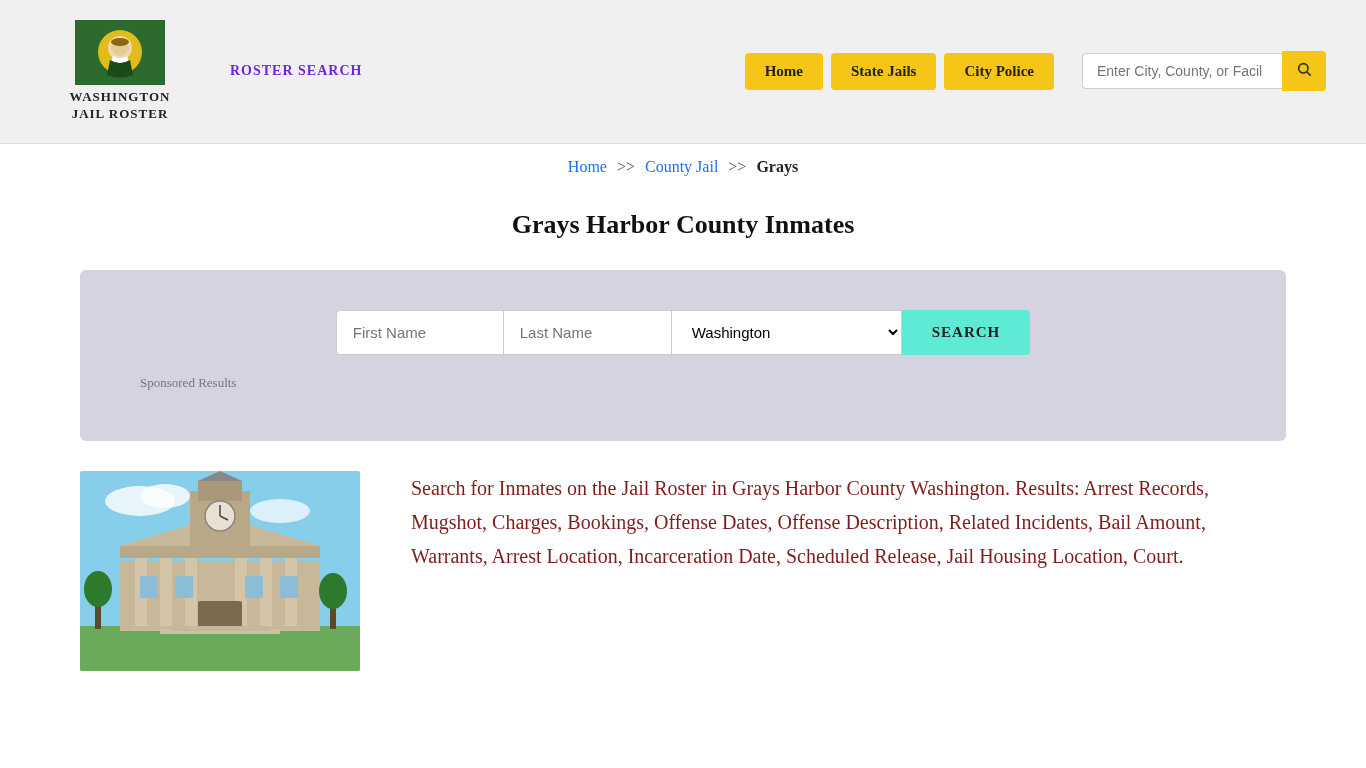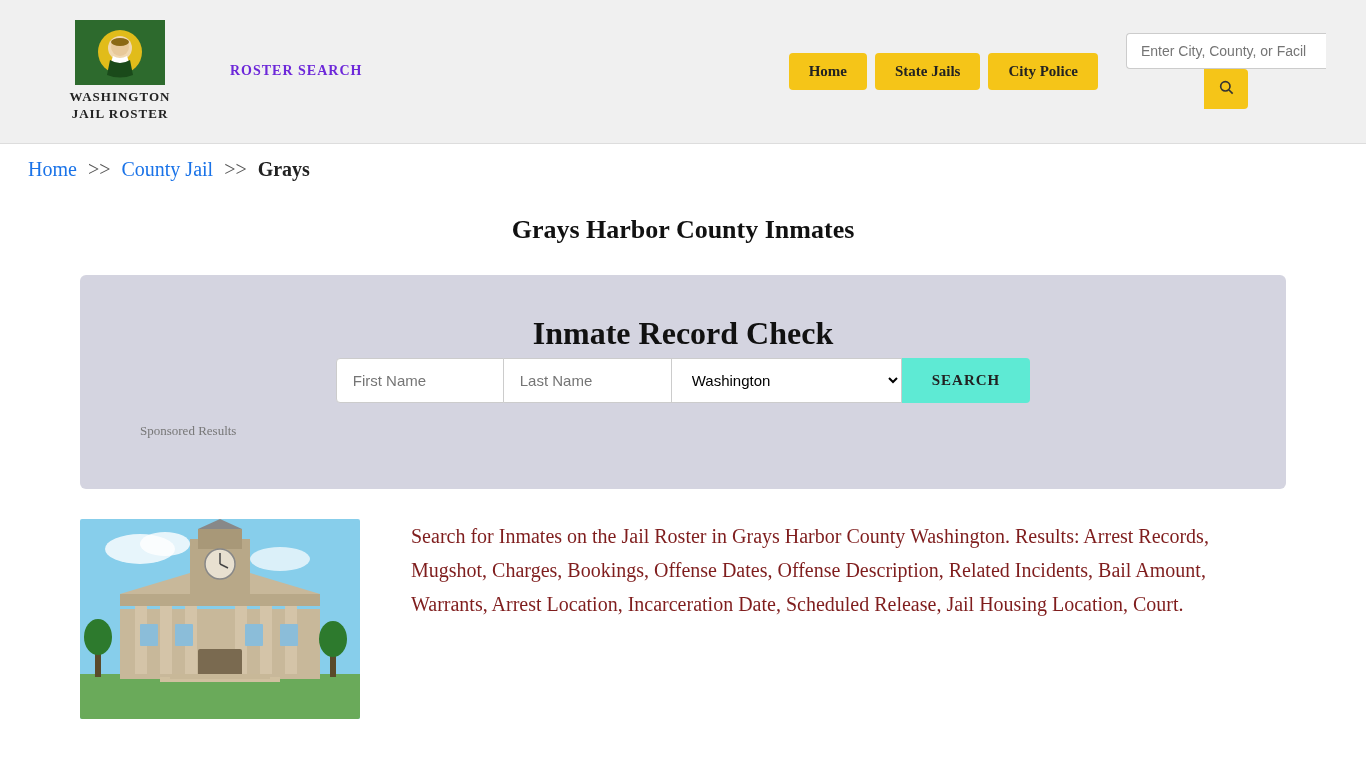--- a/index.html
+++ b/index.html
@@ -51,21 +51,20 @@
       font-size: 15px;
       font-weight: bold;
       border-radius: 4px;
       cursor: pointer;
       font-family: inherit;
     }
     .search-bar {
       display: flex;
       align-items: center;
       margin-left: 20px;
-      flex-direction: column;
     }
     .search-bar input {
       padding: 9px 14px;
       border: 1px solid #ccc;
       border-right: none;
       border-radius: 4px 0 0 4px;
       font-size: 14px;
       width: 200px;
       outline: none;
     }
@@ -73,23 +72,24 @@
       background: #f5c518;
       border: none;
       padding: 10px 14px;
       border-radius: 0 4px 4px 0;
       cursor: pointer;
       font-size: 16px;
     }
 
     
     .breadcrumb {
-      padding: 14px 28px;
-      font-size: 20px;
+      padding: 14px 40px;
+      font-size: 16px;
       background: #fff;
+      text-align: center;
     }
     .breadcrumb a {
       color: #1a73e8;
       text-decoration: none;
     }
     .breadcrumb .sep {
       color: #555;
       margin: 0 6px;
     }
     .breadcrumb .current {
@@ -253,21 +253,20 @@
   <a href="#">Home</a>
   <span class="sep">&gt;&gt;</span>
   <a href="#">County Jail</a>
   <span class="sep">&gt;&gt;</span>
   <strong class="current">Grays</strong>
 </nav>
 
 <h1 class="page-title">Grays Harbor County Inmates</h1>
 
 <div class="record-check-box">
-  <h2>Inmate Record Check</h2>
   <div class="search-form">
     <input type="text" placeholder="First Name" style="">
     <input type="text" placeholder="Last Name" style="">
     <select id="state-select"><option value="Alabama">Alabama</option><option value="Alaska">Alaska</option><option value="Arizona">Arizona</option><option value="Arkansas">Arkansas</option><option value="California">California</option><option value="Colorado">Colorado</option><option value="Connecticut">Connecticut</option><option value="Delaware">Delaware</option><option value="Florida">Florida</option><option value="Georgia">Georgia</option><option value="Hawaii">Hawaii</option><option value="Idaho">Idaho</option><option value="Illinois">Illinois</option><option value="Indiana">Indiana</option><option value="Iowa">Iowa</option><option value="Kansas">Kansas</option><option value="Kentucky">Kentucky</option><option value="Louisiana">Louisiana</option><option value="Maine">Maine</option><option value="Maryland">Maryland</option><option value="Massachusetts">Massachusetts</option><option value="Michigan">Michigan</option><option value="Minnesota">Minnesota</option><option value="Mississippi">Mississippi</option><option value="Missouri">Missouri</option><option value="Montana">Montana</option><option value="Nebraska">Nebraska</option><option value="Nevada">Nevada</option><option value="New Hampshire">New Hampshire</option><option value="New Jersey">New Jersey</option><option value="New Mexico">New Mexico</option><option value="New York">New York</option><option value="North Carolina">North Carolina</option><option value="North Dakota">North Dakota</option><option value="Ohio">Ohio</option><option value="Oklahoma">Oklahoma</option><option value="Oregon">Oregon</option><option value="Pennsylvania">Pennsylvania</option><option value="Rhode Island">Rhode Island</option><option value="South Carolina">South Carolina</option><option value="South Dakota">South Dakota</option><option value="Tennessee">Tennessee</option><option value="Texas">Texas</option><option value="Utah">Utah</option><option value="Vermont">Vermont</option><option value="Virginia">Virginia</option><option value="Washington" selected="">Washington</option><option value="West Virginia">West Virginia</option><option value="Wisconsin">Wisconsin</option><option value="Wyoming">Wyoming</option></select>
     <button class="search-btn">SEARCH</button>
   </div>
   <div class="sponsored-results">Sponsored Results</div>
 </div>
 
 <div class="bottom-content">

